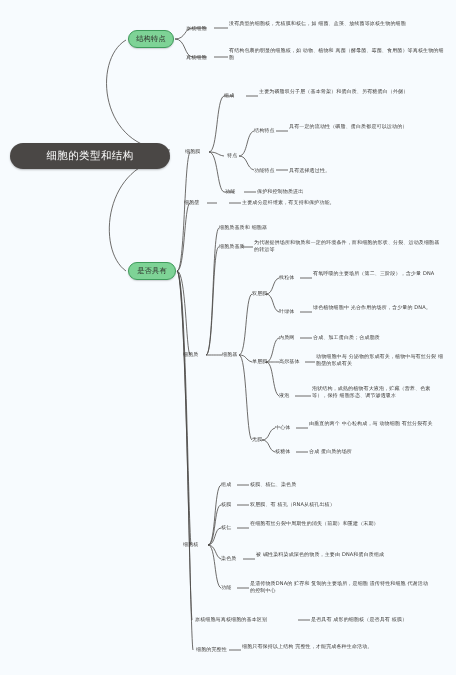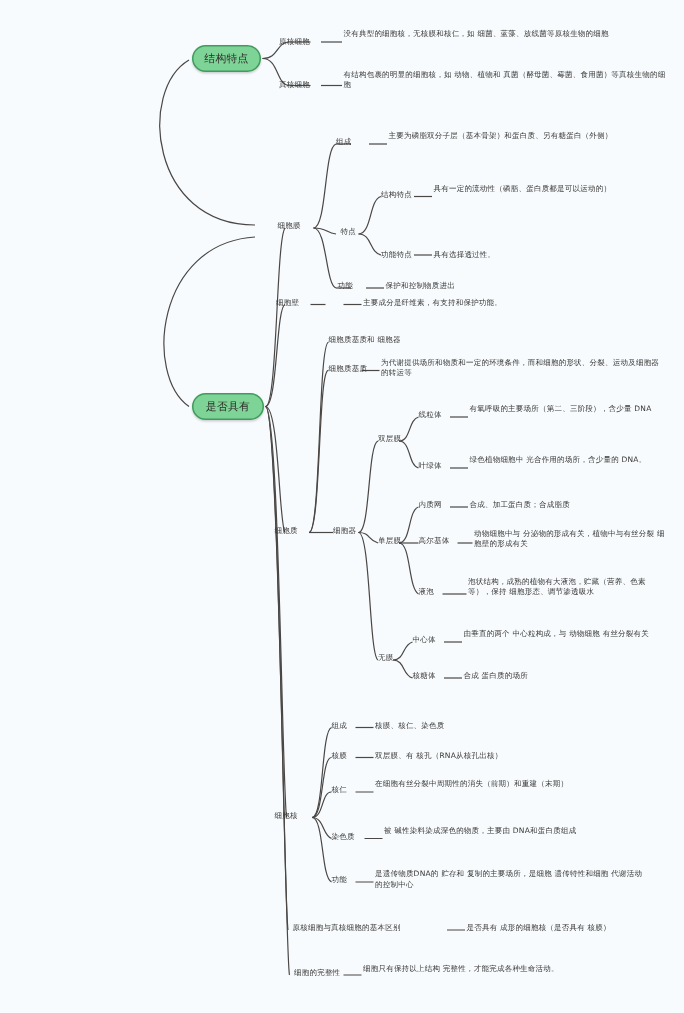--- a/index.html
+++ b/index.html
@@ -121,20 +121,21 @@
       <path d="M237 528 h 12"></path>
       <path d="M243 559 h 12"></path>
       <path d="M237 588 h 12"></path>
 
       <path d="M298 620 h 12"></path>
 
       <path d="M229 650 h 12"></path>
     </g>
   </svg>
 
+  <div class="node root">细胞的类型和结构</div>
 
   <div class="node green g1">结构特点</div>
   <div class="node green g2">是否具有</div>
 
   <div class="lbl" style="left:186px;top:25px;">原核细胞</div>
   <div class="desc" style="left:229px;top:20px;width:215px;">没有典型的细胞核，无核膜和核仁，如 细菌、蓝藻、放线菌等原核生物的细胞</div>
 
   <div class="lbl" style="left:186px;top:54px;">真核细胞</div>
   <div class="desc" style="left:229px;top:47px;width:215px;">有结构包裹的明显的细胞核，如 动物、植物和 真菌（酵母菌、霉菌、食用菌）等真核生物的细胞</div>
 

